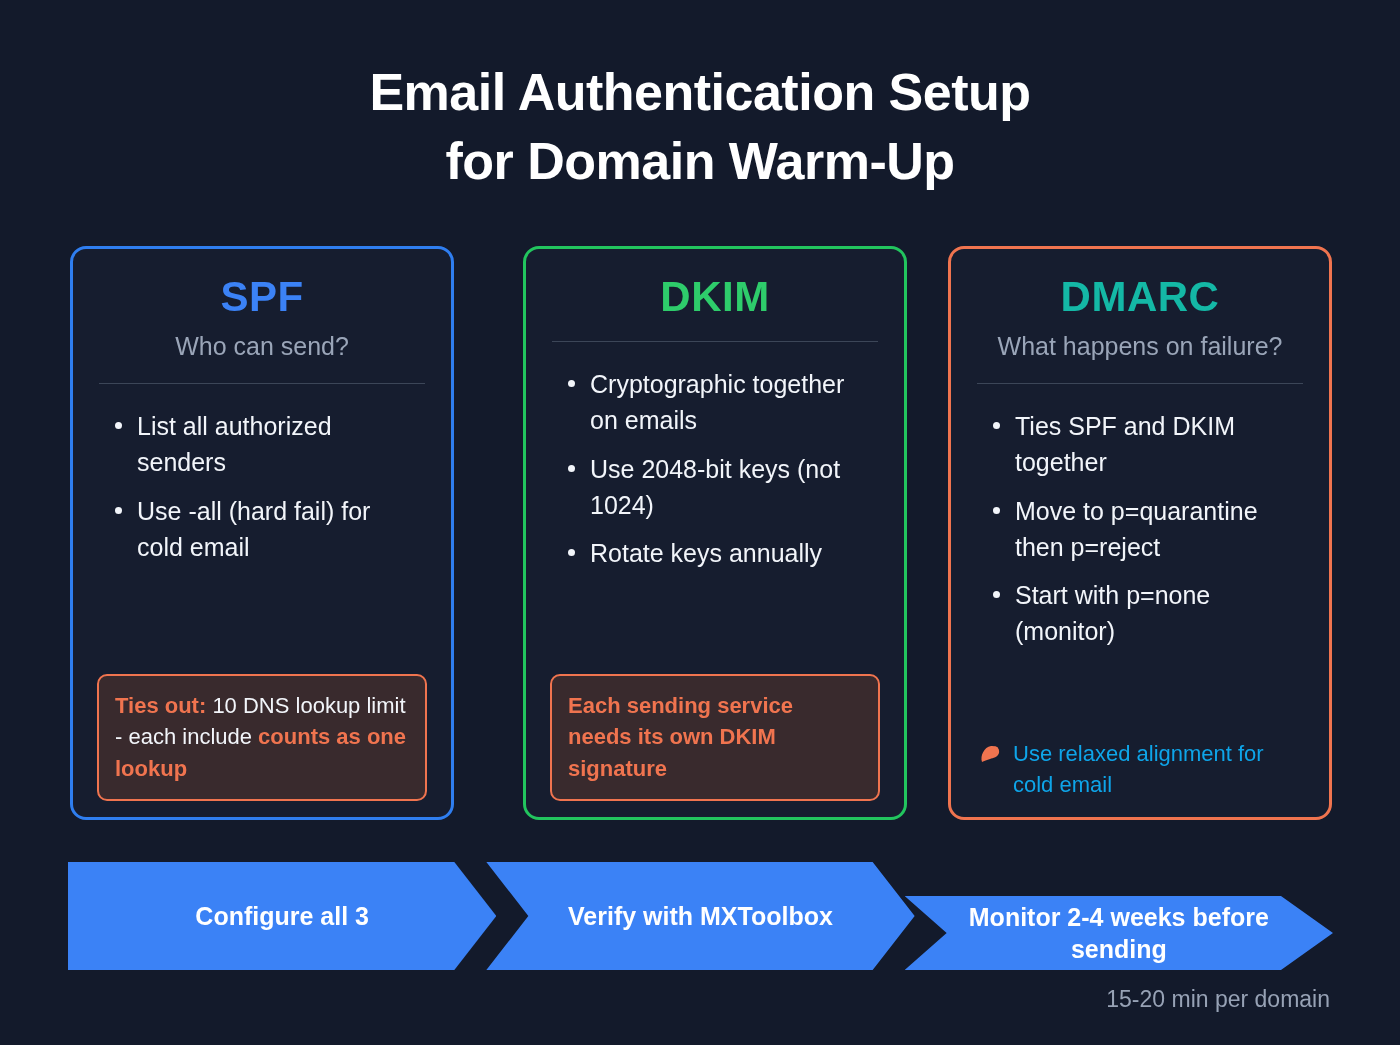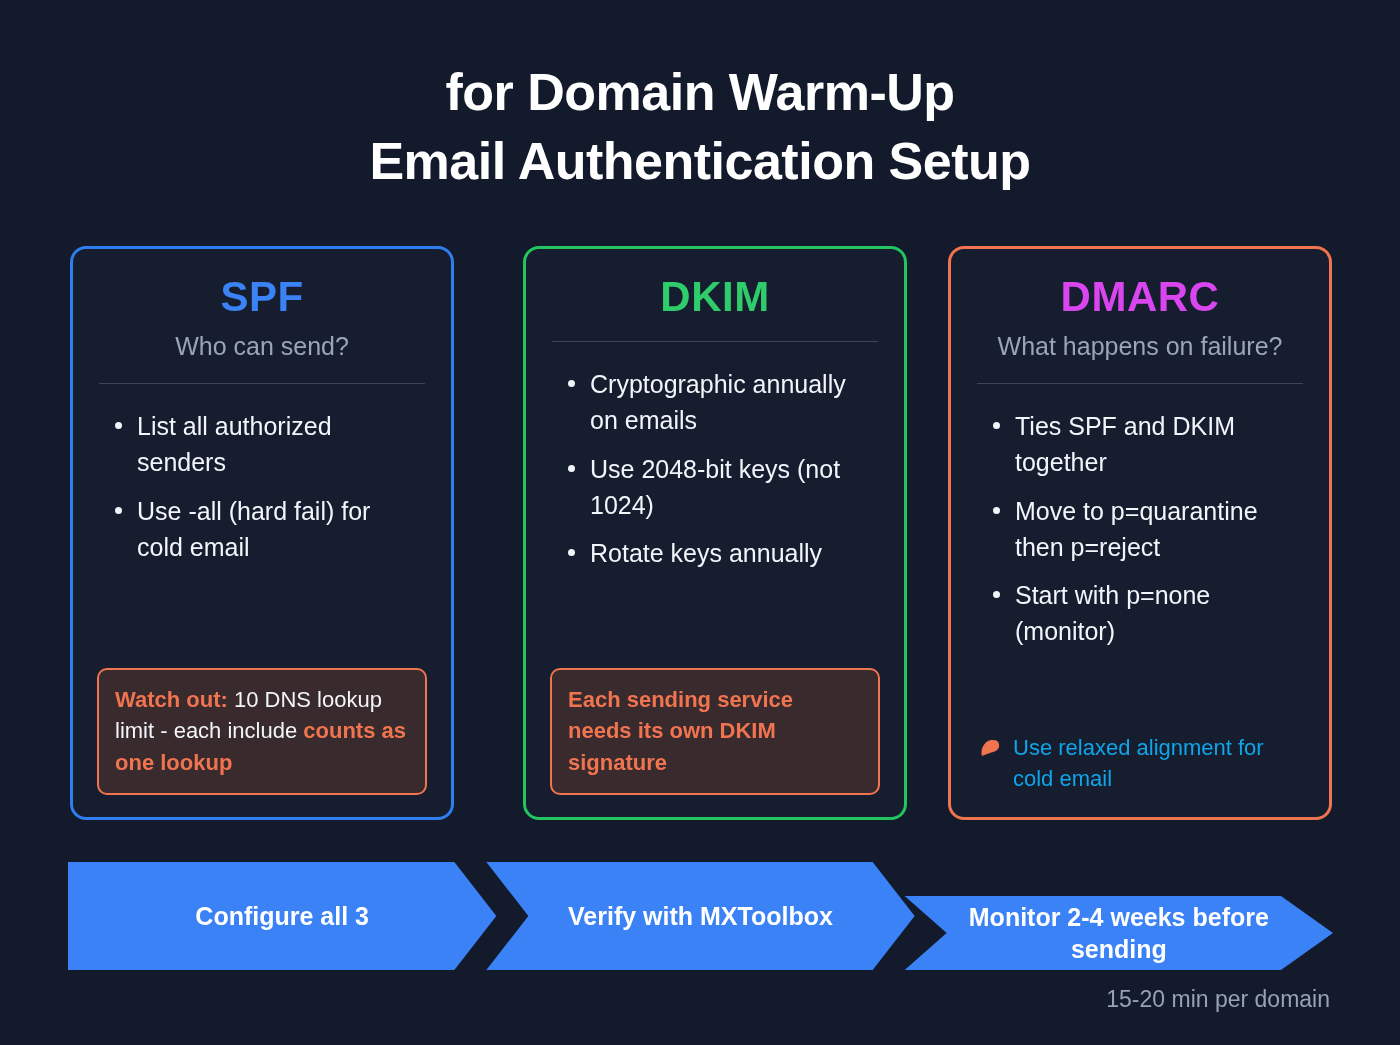--- a/index.html
+++ b/index.html
@@ -44,39 +44,39 @@
     height: 574px;
     display: flex;
     gap: 41px;
   }
 
   .card {
     flex: 1 1 0;
     border-radius: 16px;
     border: 3px solid #3b82f6;
     background: #161d2f;
-    padding: 26px 24px 22px 24px;
+    padding: 26px 24px 16px 24px;
     display: flex;
     flex-direction: column;
     position: relative;
   }
   .card.blue   { border-color: #2f7ef0; }
   .card.green  { border-color: #22c55e; margin-left: 28px; }
   .card.orange { border-color: #f0744f; }
 
   .card-title {
     text-align: center;
     font-size: 42px;
     font-weight: bold;
     line-height: 1.05;
     letter-spacing: 0.5px;
   }
   .card.blue   .card-title { color: #3b82f6; }
   .card.green  .card-title { color: #2ecc6b; }
-  .card.orange .card-title { color: #d946ef; }
+  .card.orange .card-title { color: #14b8a6; }
 
   .card-sub {
     text-align: center;
     font-size: 25px;
     color: #9aa5b8;
     margin-top: 12px;
     line-height: 1.2;
   }
 
   .divider {
@@ -188,43 +188,43 @@
     font-size: 23px;
     color: #97a2b5;
   }
 </style>
 </head>
 <body>
 
 <div id="page">
 
   <div class="title-block">
+    <div class="title-line">Email Authentication Setup</div>
     <div class="title-line">for Domain Warm-Up</div>
-    <div class="title-line">Email Authentication Setup</div>
   </div>
 
   <div class="cards">
 
     <div class="card blue">
       <div class="card-title">SPF</div>
       <div class="card-sub">Who can send?</div>
       <div class="divider"></div>
       <ul class="bullets">
         <li>List all authorized senders</li>
         <li>Use -all (hard fail) for cold email</li>
       </ul>
       <div class="spacer"></div>
-      <div class="warn-box"><span class="em">Watch out:</span><span> 10 DNS lookup limit - each include </span><span class="em">counts as one lookup</span></div>
+      <div class="warn-box"><span class="em">Ties out:</span><span> 10 DNS lookup limit - each include </span><span class="em">counts as one lookup</span></div>
     </div>
 
     <div class="card green">
       <div class="card-title">DKIM</div>
       <div class="divider"></div>
       <ul class="bullets">
-        <li>Cryptographic annually on emails</li>
+        <li>Cryptographic together on emails</li>
         <li>Use 2048-bit keys (not 1024)</li>
         <li>Rotate keys annually</li>
       </ul>
       <div class="spacer"></div>
       <div class="warn-box"><span class="em">Each sending service needs its own DKIM signature</span></div>
     </div>
 
     <div class="card orange">
       <div class="card-title">DMARC</div>
       <div class="card-sub">What happens on failure?</div>

